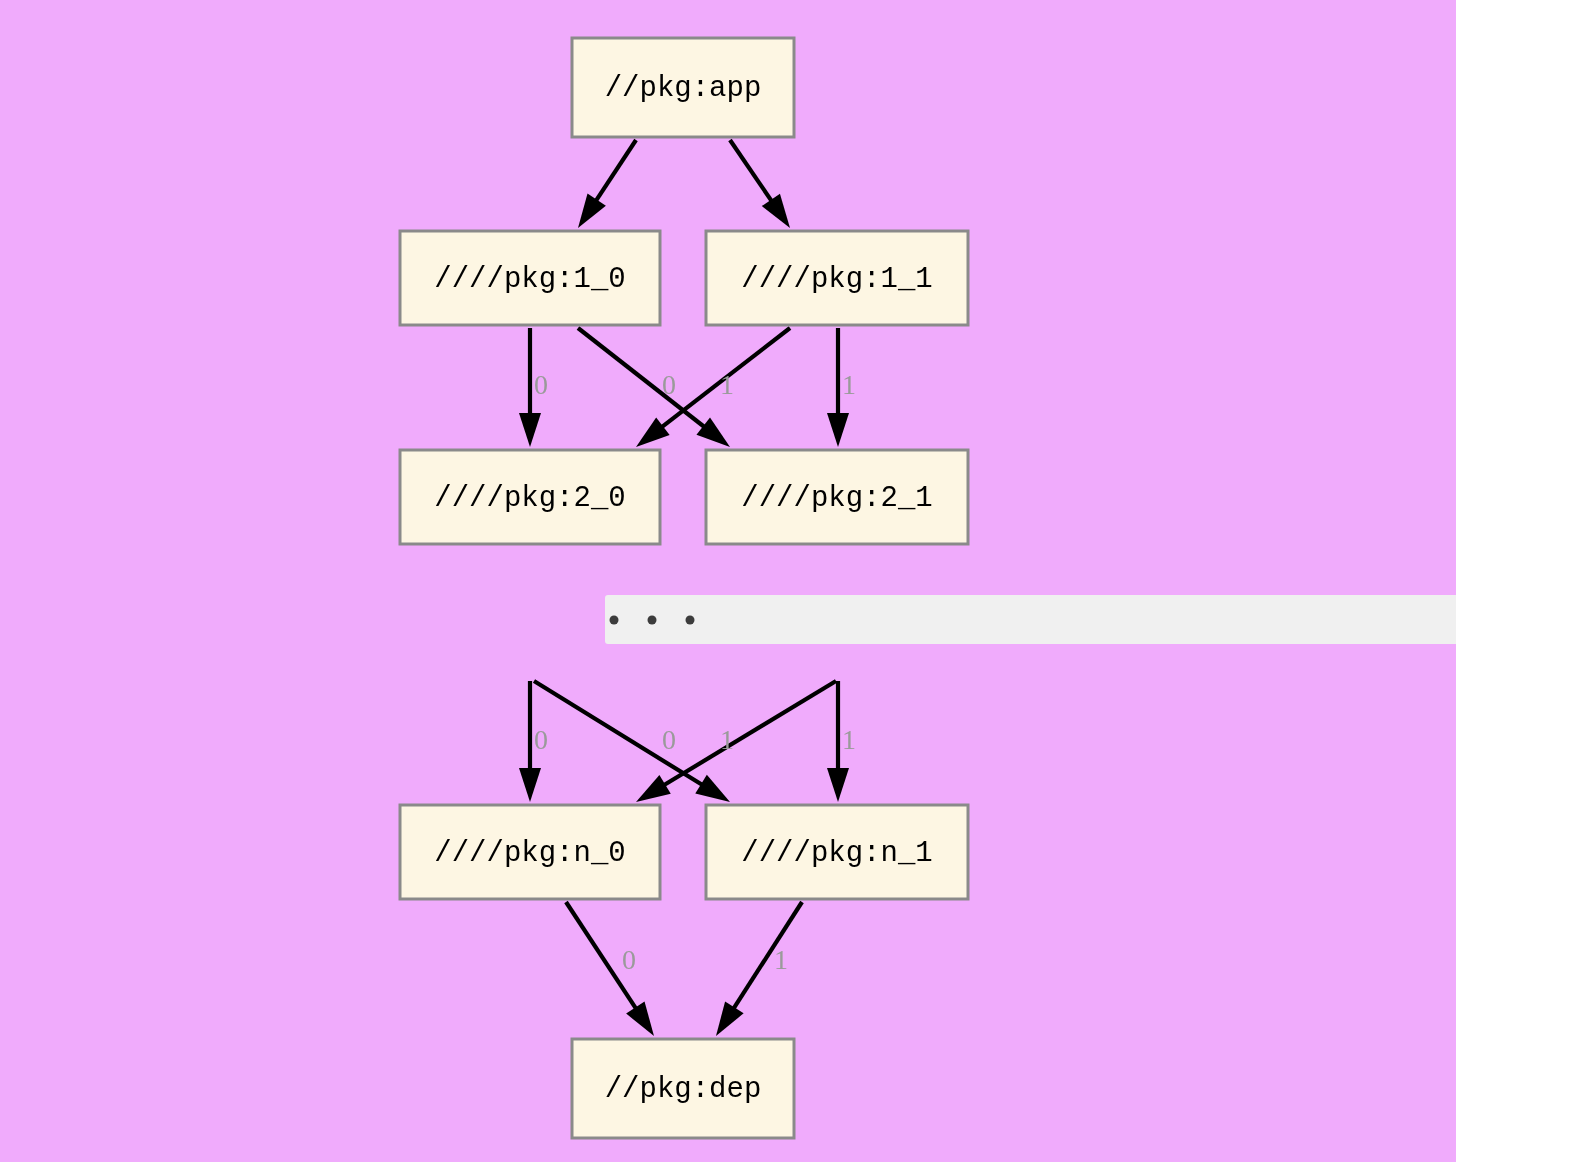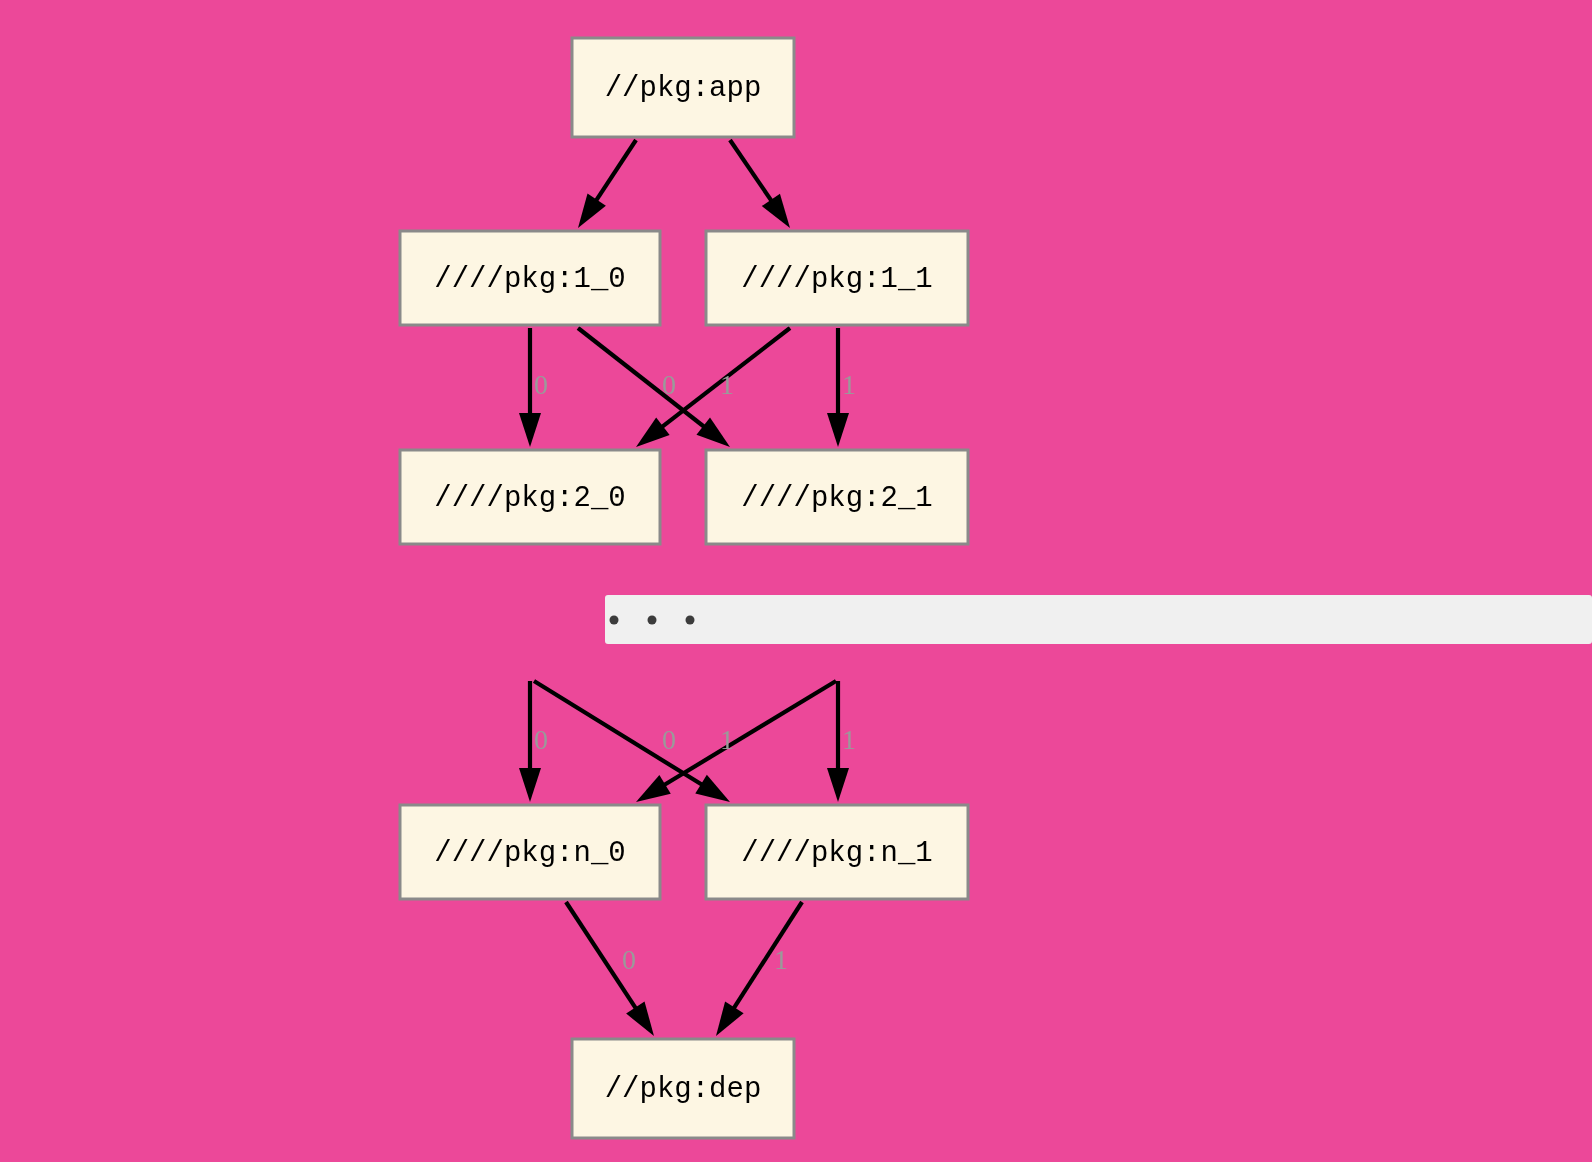--- a/index.html
+++ b/index.html
@@ -6,23 +6,23 @@
   html, body {
     margin: 0;
     padding: 0;
     background: #ffffff;
   }
   body {
     font-family: "Liberation Sans", sans-serif;
   }
   #canvas {
     position: relative;
-    width: 1592px;
+    width: 1456px;
     height: 1162px;
-    background: #ec4899;
+    background: #f0abfc;
     overflow: hidden;
   }
   #graph-svg {
     position: absolute;
     left: 0;
     top: 0;
     width: 1592px;
     height: 1162px;
   }
   .node-box {

